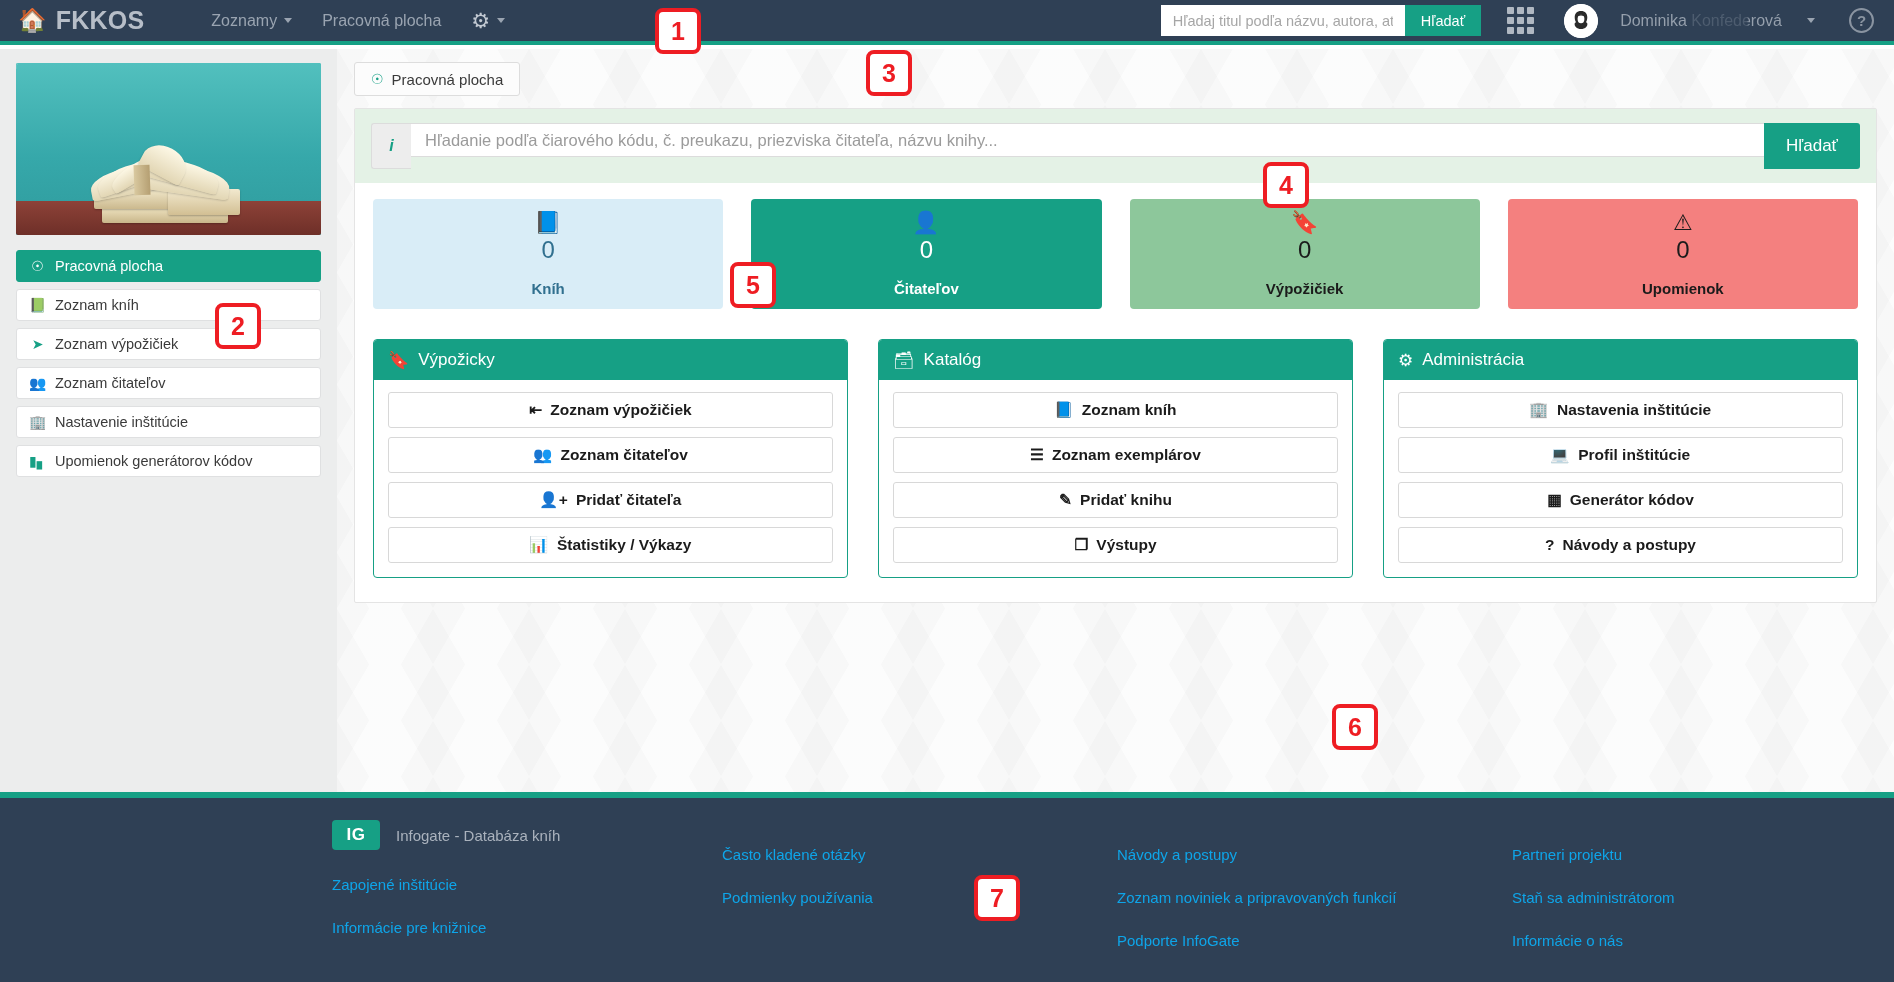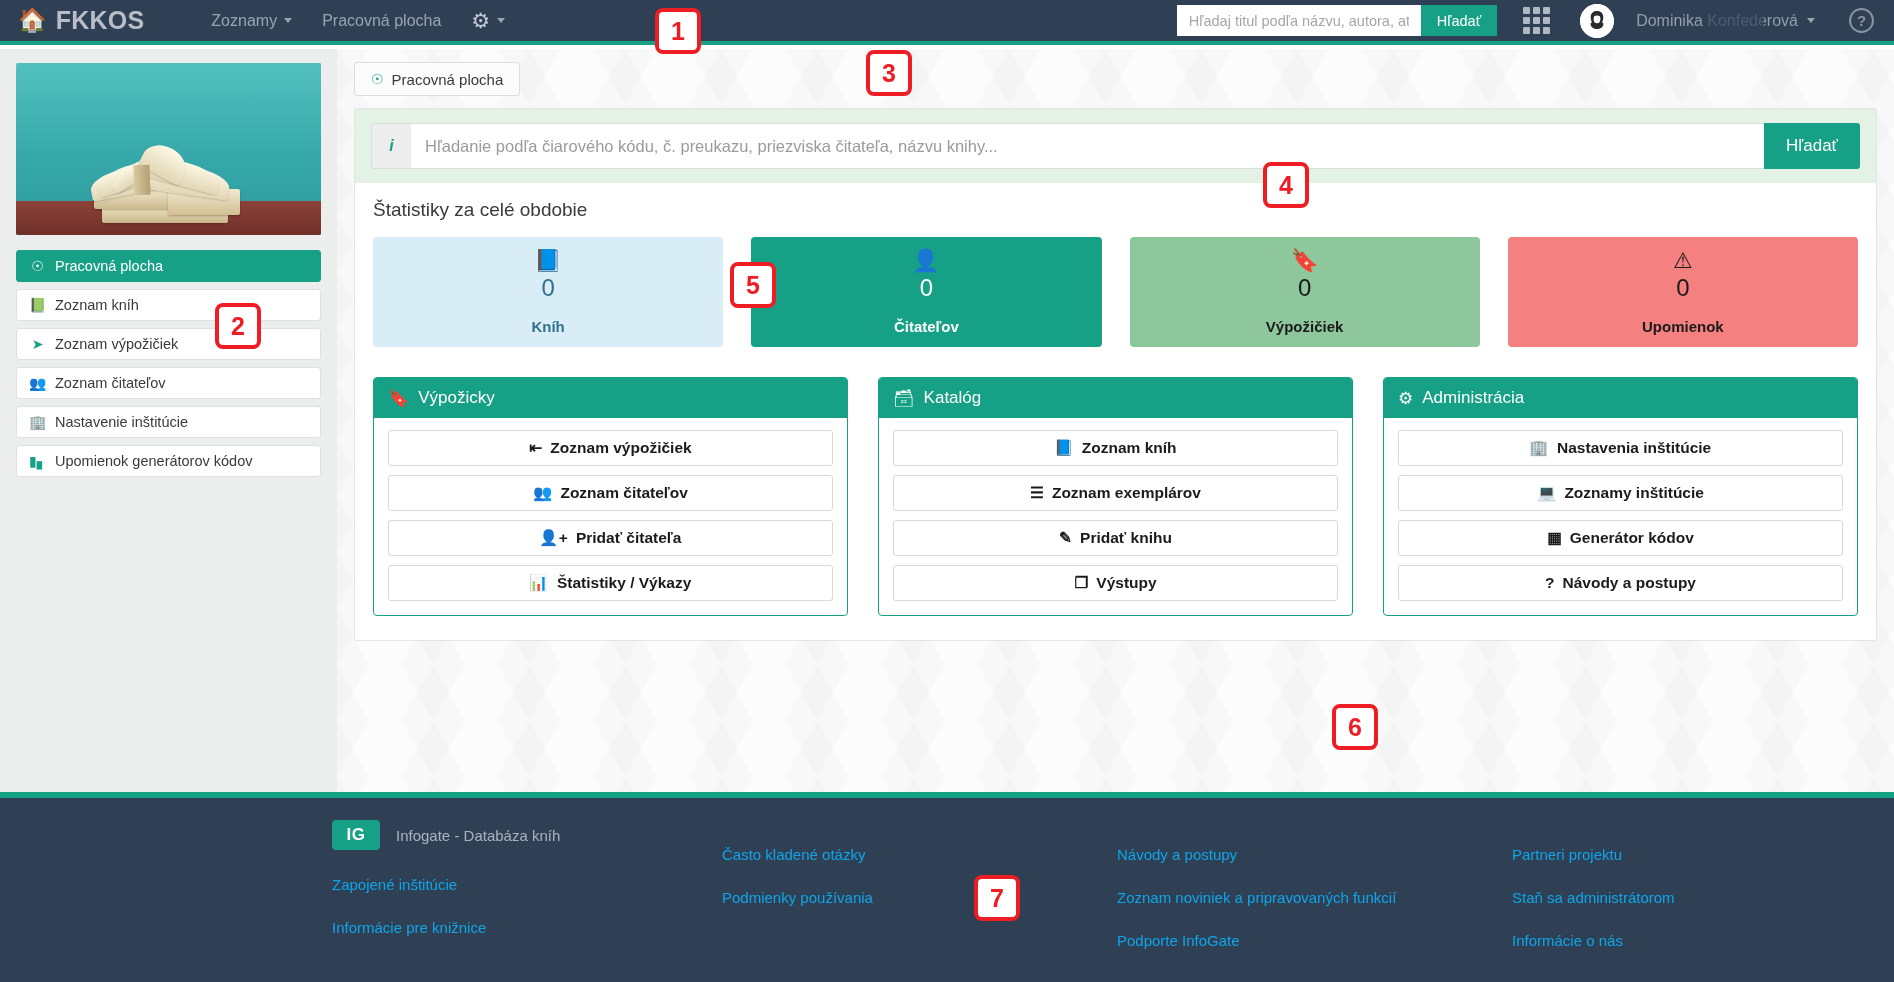--- a/index.html
+++ b/index.html
@@ -55,21 +55,21 @@
     margin-right: 30px; cursor: pointer;
   }
   .grid-ico i { background: #b0b8c2; display: block; border-radius: 1px; }
   .avatar {
     width: 34px; height: 34px; border-radius: 50%; background: #fff;
     display: flex; align-items: center; justify-content: center;
     overflow: hidden; margin-right: 22px; cursor: pointer;
   }
   .username {
     color: #96a0ad; font-size: 16px; display: flex; align-items: center;
-    gap: 7px; cursor: pointer; margin-right: 34px;
+    gap: 23px; cursor: pointer; margin-right: 34px;
     filter: blur(0px);
     justify-content: flex-end;
   }
   .username .uname-blur {
     
     background: linear-gradient(90deg,#96a0ad 0 42%, rgba(150,160,173,.30) 44% 78%, #96a0ad 80%);
     -webkit-background-clip: text; background-clip: text; color: transparent;
   }
   .help-ico {
     width: 25px; height: 25px; border-radius: 50%; border: 2px solid #8a94a1;
@@ -162,21 +162,21 @@
   .searchband {
     background: #e4f2e6; padding: 14px 16px; display: flex;
   }
   .sb-addon {
     width: 40px; background: #ededed; border: 1px solid #dcdcdc; border-right: none;
     display: flex; align-items: center; justify-content: center;
     color: #16a085; font-weight: bold; font-style: italic; font-size: 16px;
     border-radius: 3px 0 0 3px;
   }
   .sb-input {
-    flex: 1; height: 46px; border: 1px solid #dcdcdc; border-left: none; border-right: none;
+    flex: 1; height: 34px; border: 1px solid #dcdcdc; border-left: none; border-right: none;
     padding: 0 14px; font-size: 16.5px; outline: none;
     font-family: "Liberation Sans", sans-serif; color: #555; background: #fff;
   }
   .sb-input::placeholder { color: #9b9b9b; }
   .sb-btn {
     background: #16a085; color: #fff; border: none; cursor: pointer;
     font-size: 17px; padding: 0 22px; height: 46px; border-radius: 0 3px 3px 0;
     font-family: "Liberation Sans", sans-serif;
   }
 
@@ -357,21 +357,20 @@
   </div>
 
   <div class="panel-white">
 
     <div class="searchband">
       <div class="sb-addon">i</div>
       <input class="sb-input" placeholder="Hľadanie podľa čiarového kódu, č. preukazu, priezviska čitateľa, názvu knihy..." style="">
       <button class="sb-btn">Hľadať</button>
     </div>
 
-    <div class="stats-title">Štatistiky za celé obdobie</div>
 
     <div class="stats-row">
       <div class="stat" style="background:#d9edf7;color:#31708f;">
         <span class="s-ico">📘</span>
         <span class="s-num">0</span>
         <span class="s-lbl">Kníh</span>
       </div>
       <div class="stat" style="background:#16a085;color:#ffffff;">
         <span class="s-ico">👤</span>
         <span class="s-num">0</span>
@@ -446,21 +445,21 @@
           <span>⚙</span>
           <span>Administrácia</span>
         </div>
         <div class="card-body">
           <button class="card-btn">
             <span>🏢</span>
             <span>Nastavenia inštitúcie</span>
           </button>
           <button class="card-btn">
             <span>💻</span>
-            <span>Zoznamy inštitúcie</span>
+            <span>Profil inštitúcie</span>
           </button>
           <button class="card-btn">
             <span>▦</span>
             <span>Generátor kódov</span>
           </button>
           <button class="card-btn">
             <span>?</span>
             <span>Návody a postupy</span>
           </button>
         </div>

